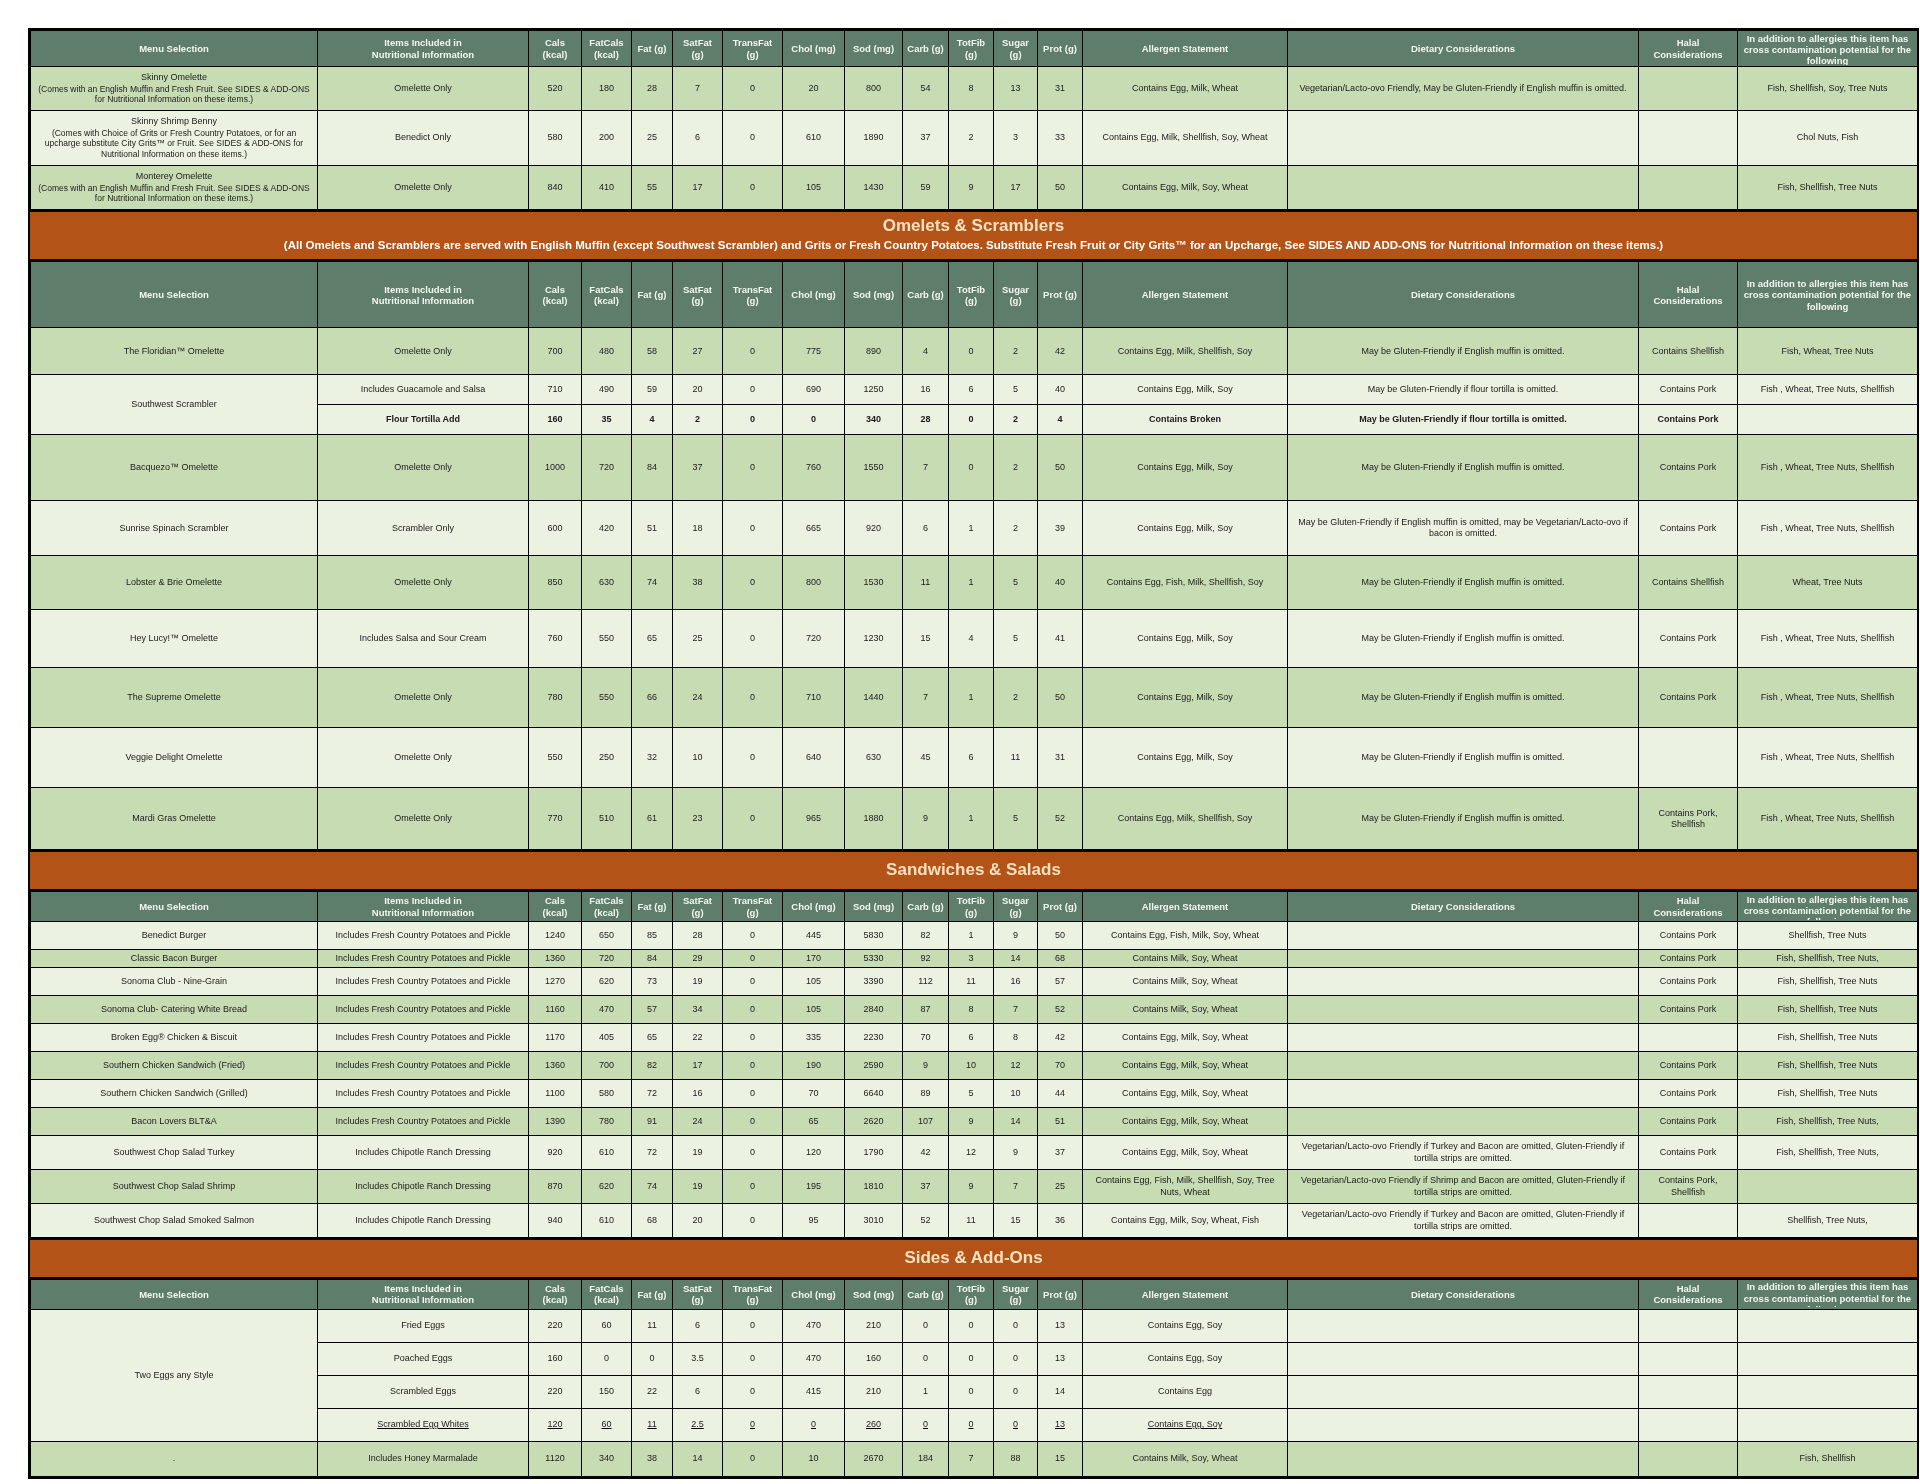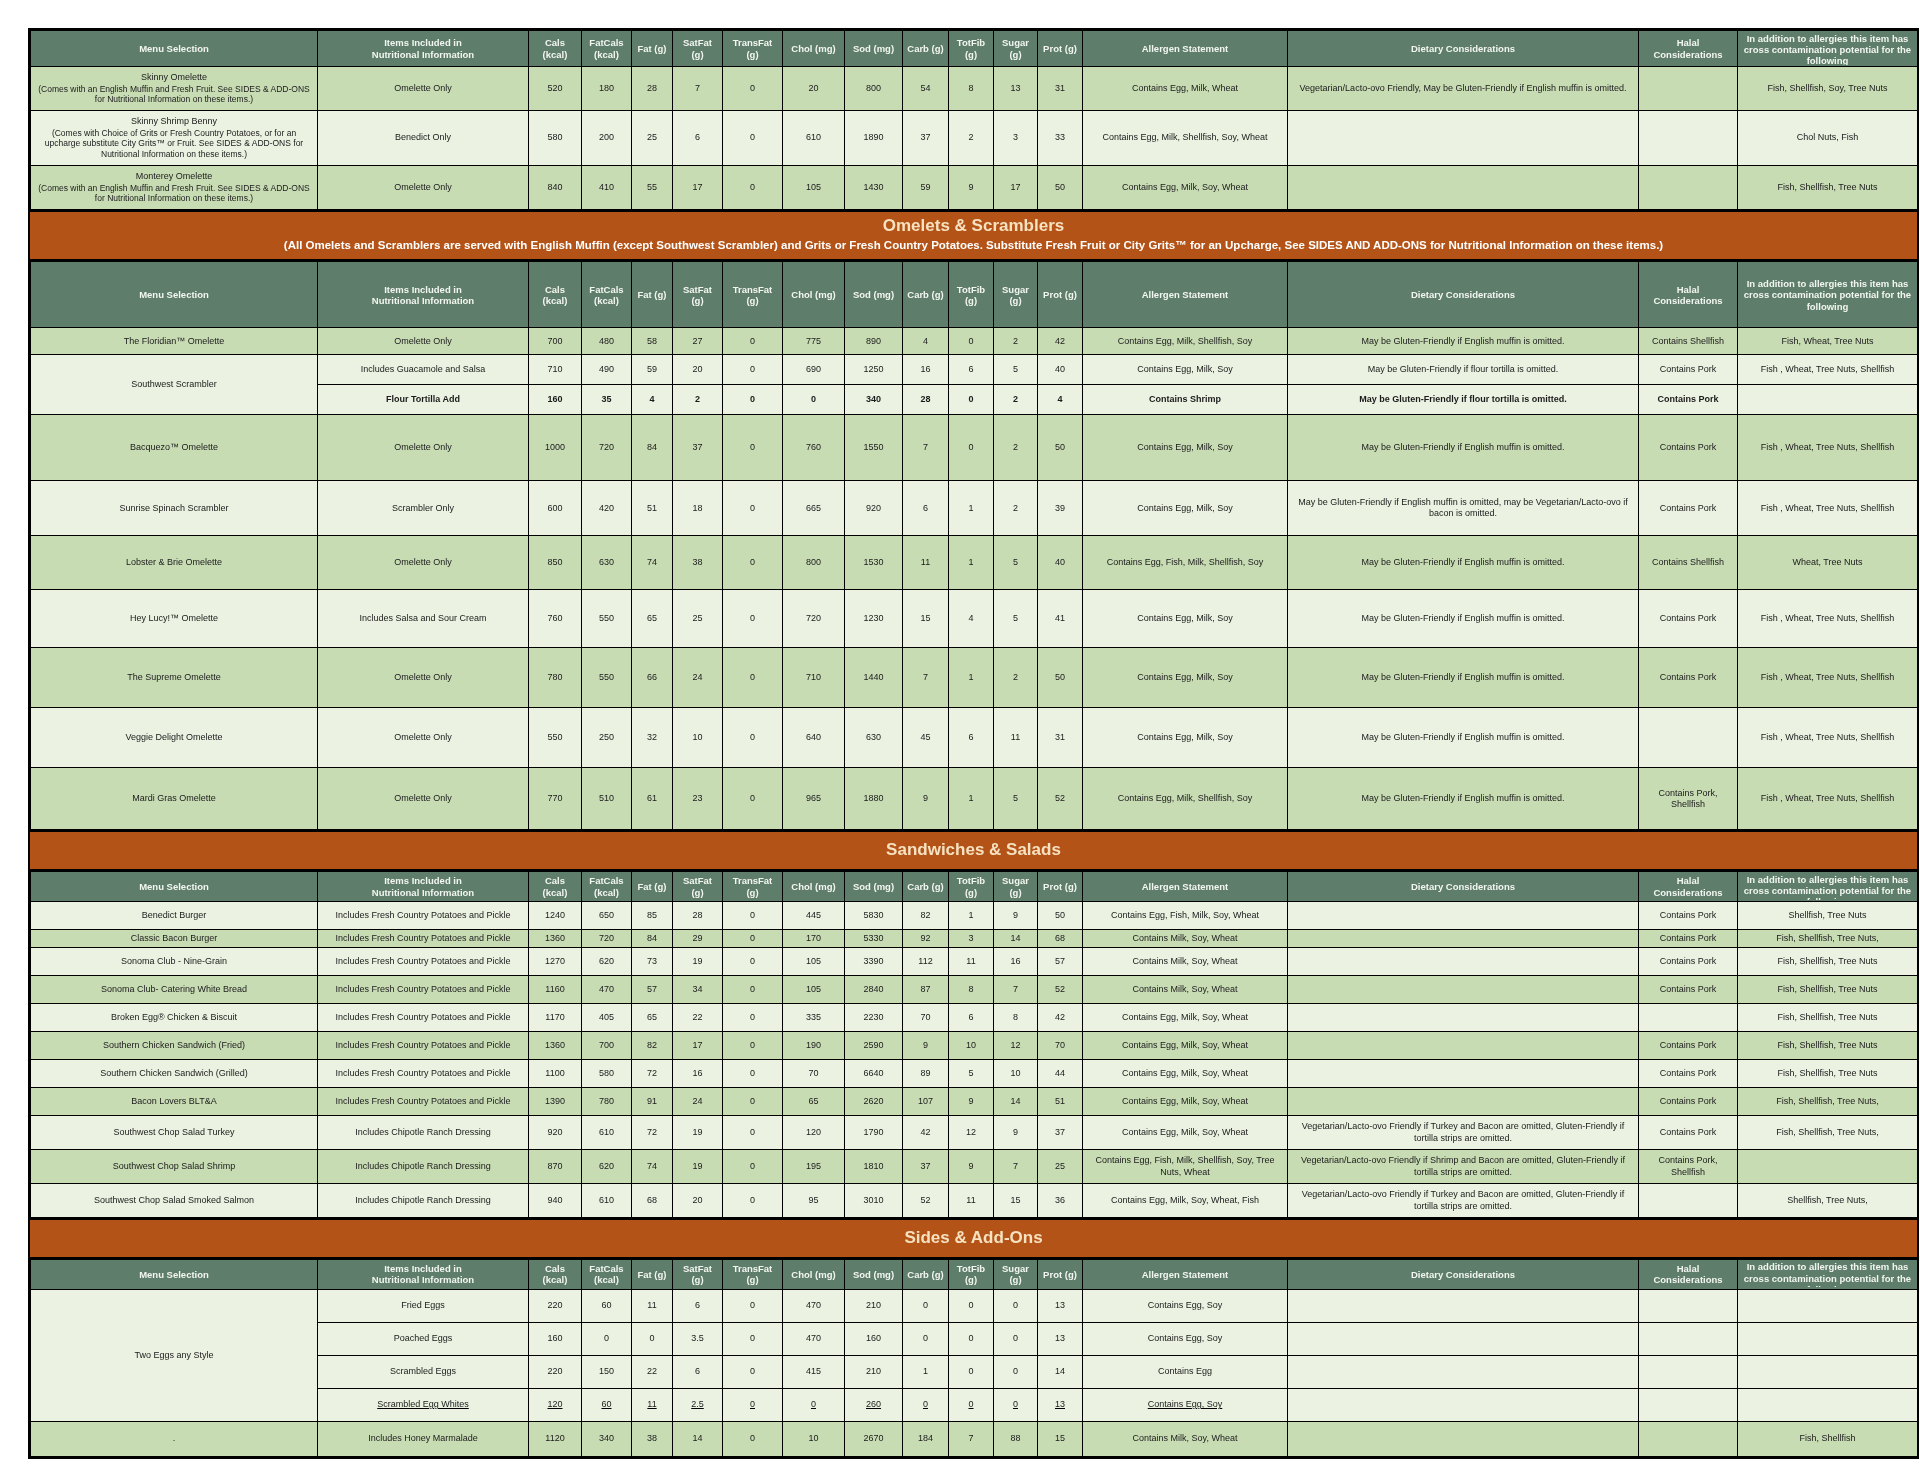--- a/index.html
+++ b/index.html
@@ -251,21 +251,21 @@
             <th>
               <span class="th-text" style="max-height: 62px;">Halal
 Considerations</span>
             </th>
             <th>
               <span class="th-text" style="max-height: 62px;">In addition to allergies this item has cross contamination potential for the following</span>
             </th>
           </tr>
         </thead>
         <tbody>
-          <tr class="dark" style="height: 27px;">
+          <tr class="dark" style="height: 47px;">
             <td class="menu-cell">
               <div class="menu-name">The Floridian™ Omelette</div>
             </td>
             <td>Omelette Only</td>
             <td>700</td>
             <td>480</td>
             <td>58</td>
             <td>27</td>
             <td>0</td>
             <td>775</td>
@@ -306,21 +306,21 @@
             <td>35</td>
             <td>4</td>
             <td>2</td>
             <td>0</td>
             <td>0</td>
             <td>340</td>
             <td>28</td>
             <td>0</td>
             <td>2</td>
             <td>4</td>
-            <td>Contains Shrimp</td>
+            <td>Contains Broken</td>
             <td>May be Gluten-Friendly if flour tortilla is omitted.</td>
             <td>Contains Pork</td>
             <td></td>
           </tr>
           <tr class="dark" style="height: 66px;">
             <td class="menu-cell">
               <div class="menu-name">Bacquezo™ Omelette</div>
             </td>
             <td>Omelette Only</td>
             <td>1000</td>

